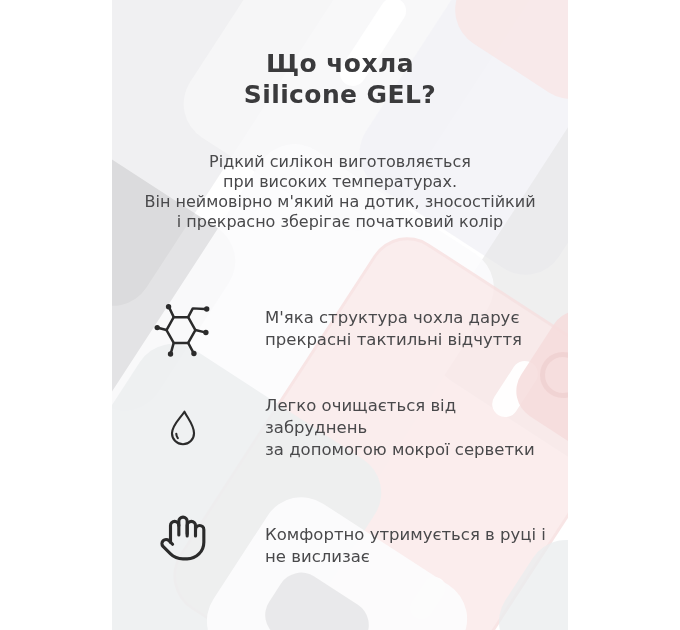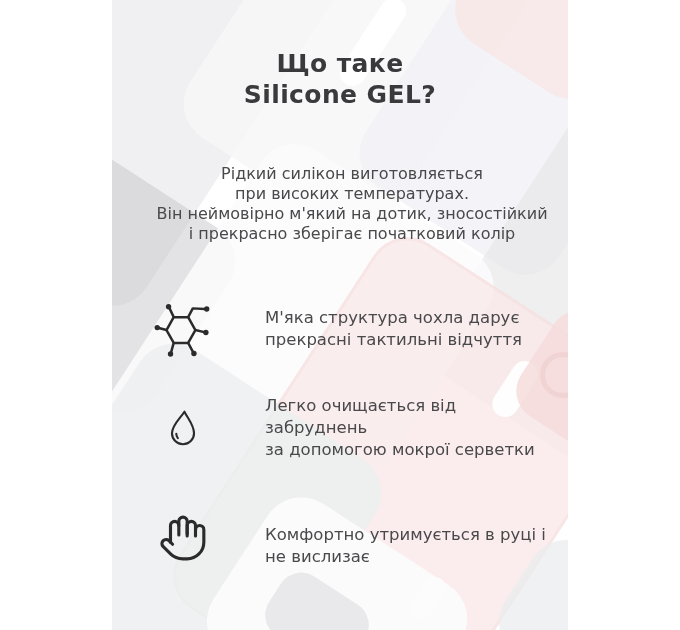--- a/index.html
+++ b/index.html
@@ -47,21 +47,21 @@
     color:#3a3a3c;
     white-space:pre-line;
     margin:0;
   }
   .intro{
     position:absolute;top:152px;left:112px;width:456px;
     text-align:center;
     font-size:16px;line-height:20px;
     color:#49494b;
     white-space:pre-line;
-    margin:12px;
+    margin:0;
   }
   .feature{
     position:absolute;left:148px;width:400px;
     display:flex;align-items:center;gap:47px;
   }
   .feature-1{top:292px;height:74px;}
   .feature-2{top:398px;height:60px;}
   .feature-3{top:508px;height:60px;align-items:flex-end;}
   .icon-box{
     width:70px;height:100%;
@@ -95,21 +95,21 @@
     <div class="case r33 case-pinkdeep-rightedge"></div>
     <div class="case ring-rightedge"></div>
     <div class="case r33 case-grayblue-bottomleft"></div>
     <div class="case r33 case-white-bottom"></div>
     <div class="case r33 blob-gray-bottom"></div>
     <div class="case r33 case-bluegray-bottomright"></div>
   </div>
 
   <div class="content">
 
-    <h1 class="title">Що таке
+    <h1 class="title">Що чохла
 Silicone GEL?</h1>
 
     <p class="intro">Рідкий силікон виготовляється
 при високих температурах.
 Він неймовірно м'який на дотик, зносостійкий
 і прекрасно зберігає початковий колір</p>
 
     <div class="feature feature-1">
       <div class="icon-box">
         <svg width="66" height="66" viewBox="0 0 64 64" fill="none" stroke="#2b2b2b" stroke-width="2.4" stroke-linecap="round" stroke-linejoin="round">

